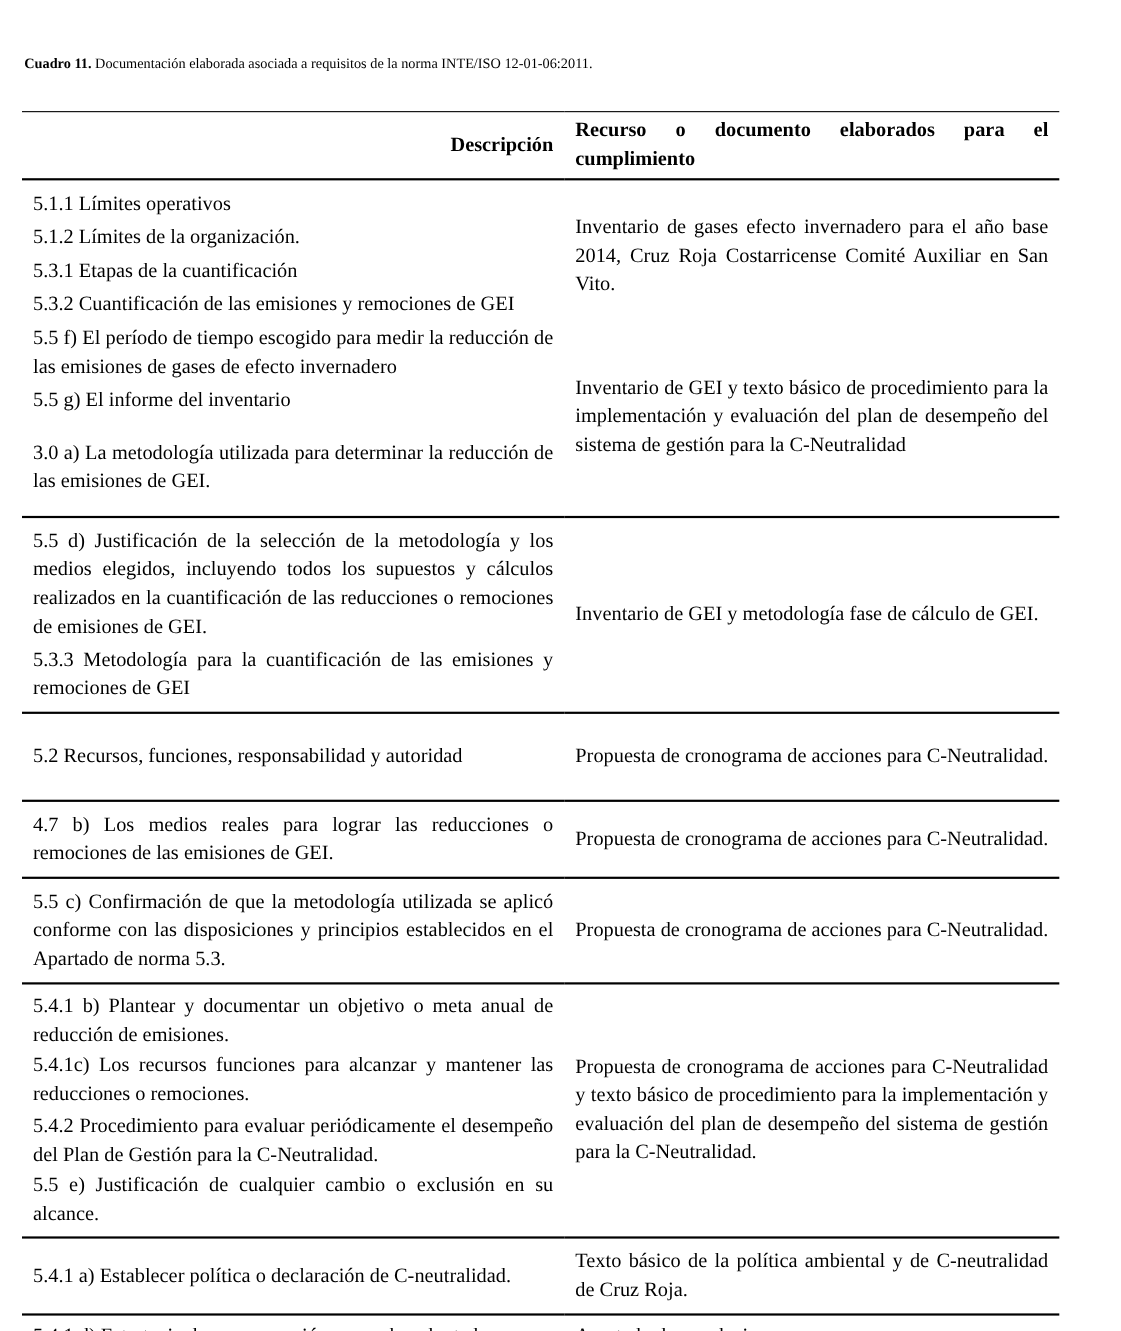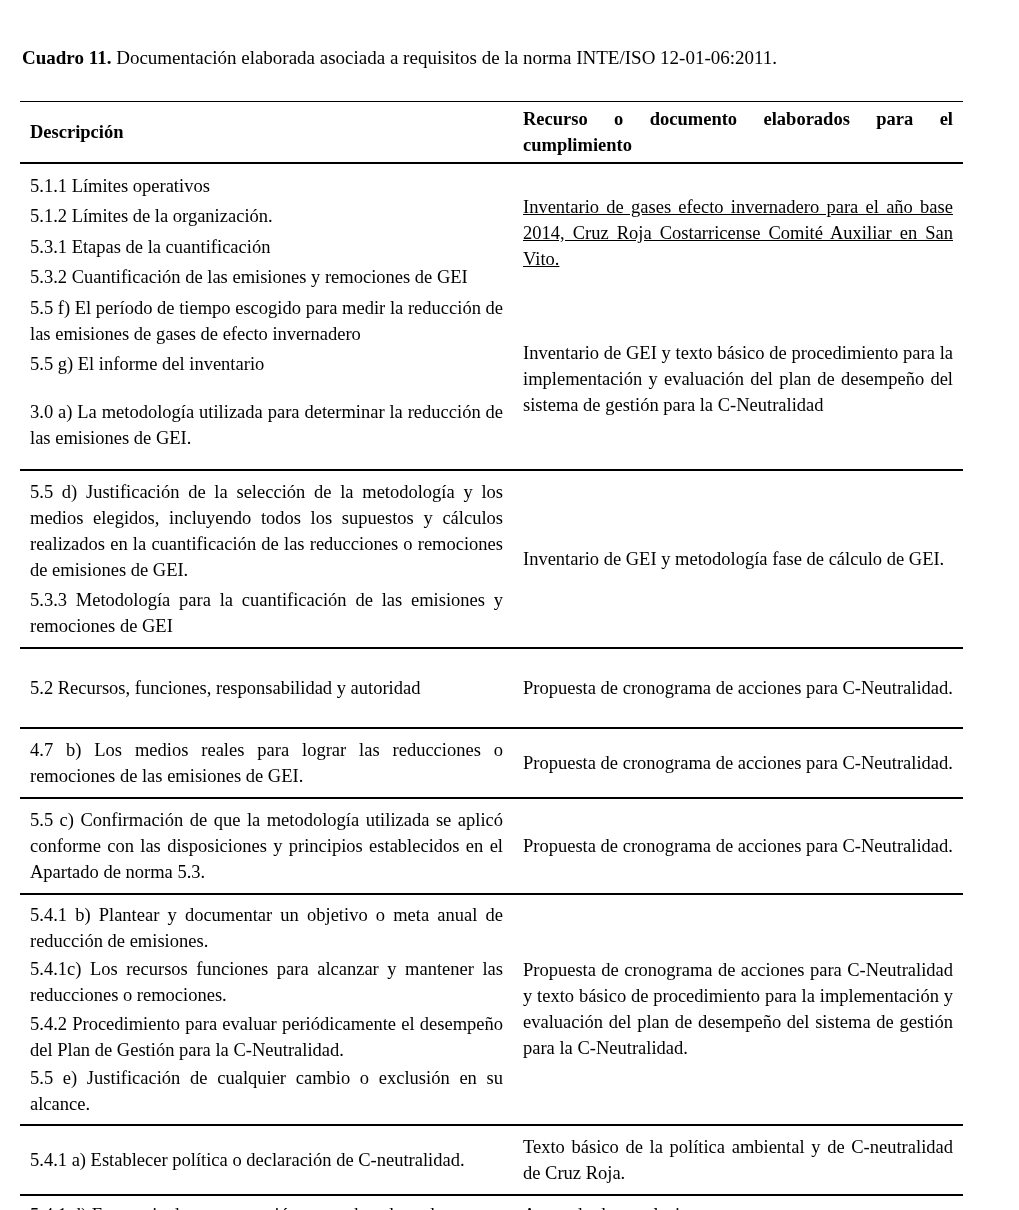--- a/index.html
+++ b/index.html
@@ -4,21 +4,21 @@
 <style>
   html,body{margin:0;padding:0;background:#ffffff;}
   body{
     width:1019px;height:1210px;position:relative;
     color:#000;
     font-family:"Liberation Serif","DejaVu Serif",serif;
     -webkit-font-smoothing:antialiased;
   }
   .caption{
     margin:46px 0 0 22px;
-    font-size:19px;line-height:24px;
+    font-size:13px;line-height:24px;
     width:920px;
   }
   .caption .cap-label{font-weight:bold;}
   table.doc-table{
     border-collapse:collapse;
     table-layout:fixed;
     width:943px;
     margin:31px 0 0 20px;
     border-top:1.5px solid #000;
     border-bottom:2.5px solid #000;
@@ -30,21 +30,21 @@
     box-sizing:border-box;
     vertical-align:middle;
     padding:4px 10px;
     font-size:18.5px;
     line-height:26px;
     text-align:justify;
     position:relative;
     overflow:hidden;
   }
   th{font-weight:bold;vertical-align:middle;}
-  th.col-desc{text-align:left;}
+  th.col-desc{text-align:right;}
   th.col-res{text-align:justify;}
   p{margin:4px 0;}
   
   .cell-desc::after, th.col-desc::after{
     content:"";position:absolute;right:-5px;bottom:-2px;
     width:9px;height:2px;background:#b3b3b3;
   }
   th.col-desc::before{
     content:"";position:absolute;right:-5px;top:-2px;
     width:9px;height:2px;background:#b3b3b3;
@@ -56,21 +56,21 @@
   tr.row-2{height:80px;}
   tr.row-3{height:58px;}
   tr.row-4{height:82px;}
   tr.row-5{height:219px;}
   tr.row-6{height:55px;}
   tr.row-7{height:33px;}
   
   tr.row-0 td{vertical-align:top;}
   tr.row-0 .cell-desc p{margin:4.5px 0;}
   tr.row-0 .cell-desc p:last-child{margin-top:22px;}
-  tr.row-0 .cell-resource p:first-child{margin-top:26px;text-decoration:underline;}
+  tr.row-0 .cell-resource p:first-child{margin-top:26px;}
   tr.row-0 .cell-resource p:last-child{margin-top:68px;}
   tr.row-1 td.cell-desc{vertical-align:top;}
   tr.row-5 .cell-desc p{margin:2.5px 0;}
   tr.row-7 td{padding-top:2px;padding-bottom:2px;}
 </style>
 </head>
 <body>
 
 <div class="caption">
   <span class="cap-label">Cuadro 11.</span><span> Documentación elaborada asociada a requisitos de la norma INTE/ISO 12-01-06:2011.</span>

